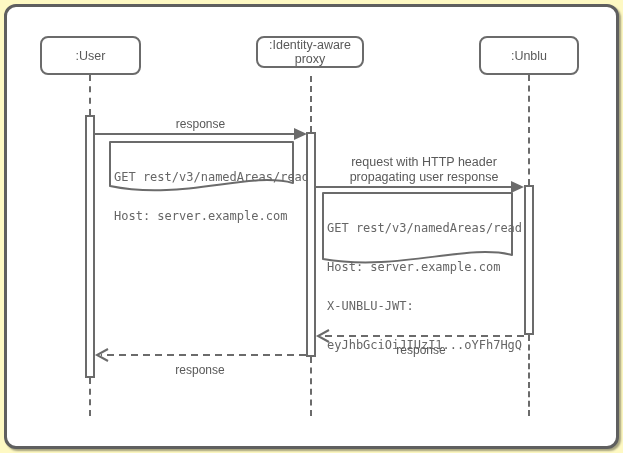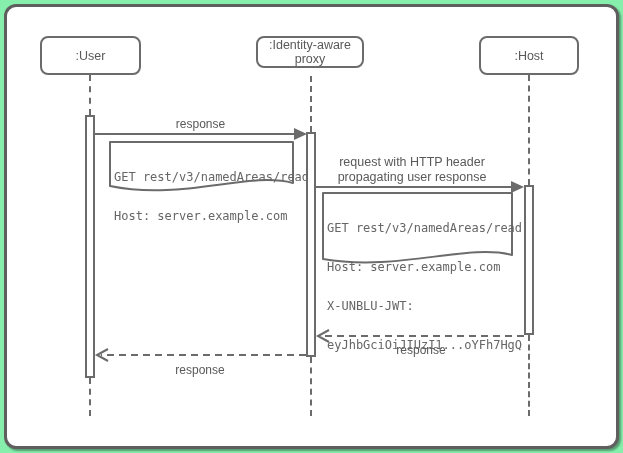--- a/index.html
+++ b/index.html
@@ -1,17 +1,17 @@
 <!DOCTYPE html>
 <html><head>
 <meta charset="utf-8">
 <style>
   html,body{margin:0;padding:0;background:#ffffff;}
   #stage{
-    position:relative;width:623px;height:453px;background:#86efac;overflow:hidden;
+    position:relative;width:623px;height:453px;background:#fef9c3;overflow:hidden;
     font-family:"Liberation Sans",sans-serif;
   }
   .frame{
     position:absolute;left:4px;top:4px;width:609px;height:439px;
     border:3px solid #5f5f5f;border-radius:12px;background:#ffffff;
     box-shadow:2px 2px 2px rgba(0,0,0,0.35);
   }
   .lifeline{
     position:absolute;width:0;border-left:2px dashed #6b6b6b;
   }
@@ -79,26 +79,26 @@
     <path d="M323,193 H512 V255 C467,243 398,272 323,259 Z" fill="#ffffff" stroke="#6b6b6b" stroke-width="2" stroke-linejoin="round"></path>
   </svg>
 
   <div class="actor" style="left:40px;top:36px;width:101px;height:39px;">
     <span>:User</span>
   </div>
   <div class="actor" style="left:256px;top:36px;width:108px;height:32px;">
     <span>:Identity-aware proxy</span>
   </div>
   <div class="actor" style="left:479px;top:36px;width:100px;height:39px;">
-    <span>:Host</span>
+    <span>:Unblu</span>
   </div>
 
   <div class="msg-label" style="left:95px;top:117px;width:211px;">response</div>
 
-  <div class="msg-label two-line" style="left:312px;top:155px;width:200px;">
+  <div class="msg-label two-line" style="left:324px;top:155px;width:200px;">
     <div>request with HTTP header</div>
     <div>propagating user response</div>
   </div>
 
   <div class="msg-label" style="left:331px;top:343px;width:180px;">response</div>
 
   <div class="msg-label" style="left:100px;top:363px;width:200px;">response</div>
 
   <div class="note-text" style="left:114px;top:145px;">
     <div>GET rest/v3/namedAreas/read</div>

